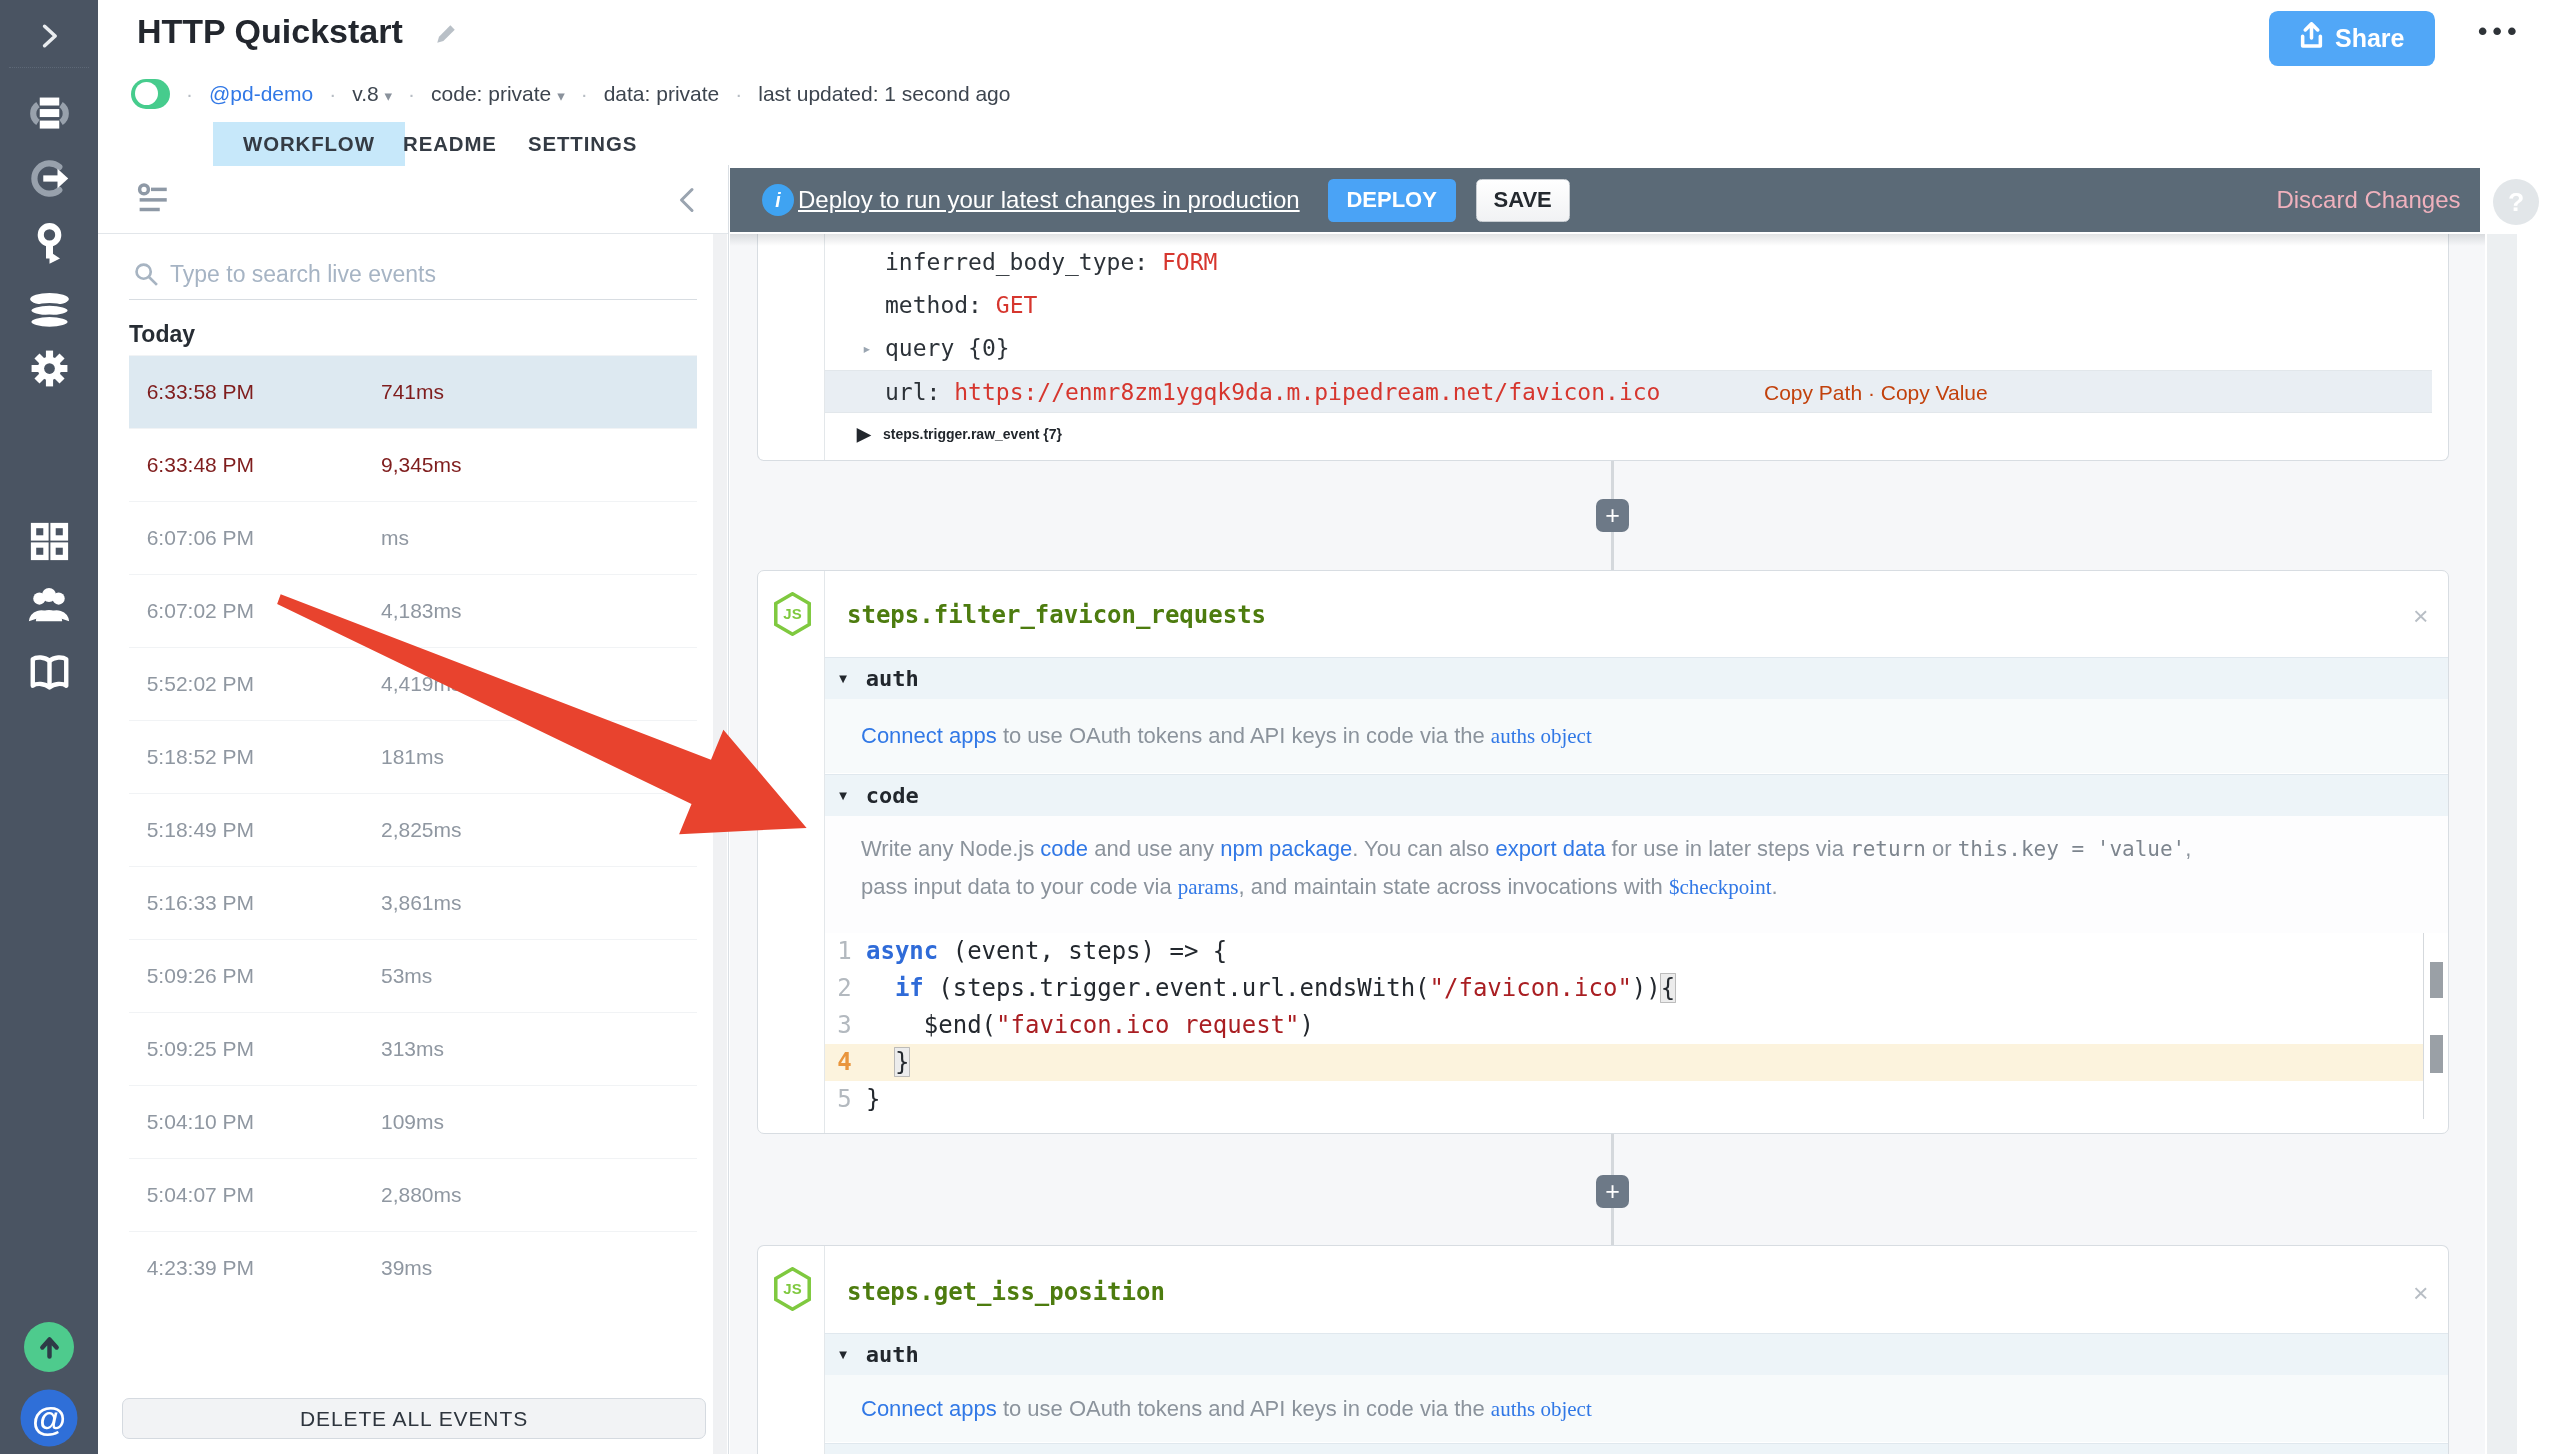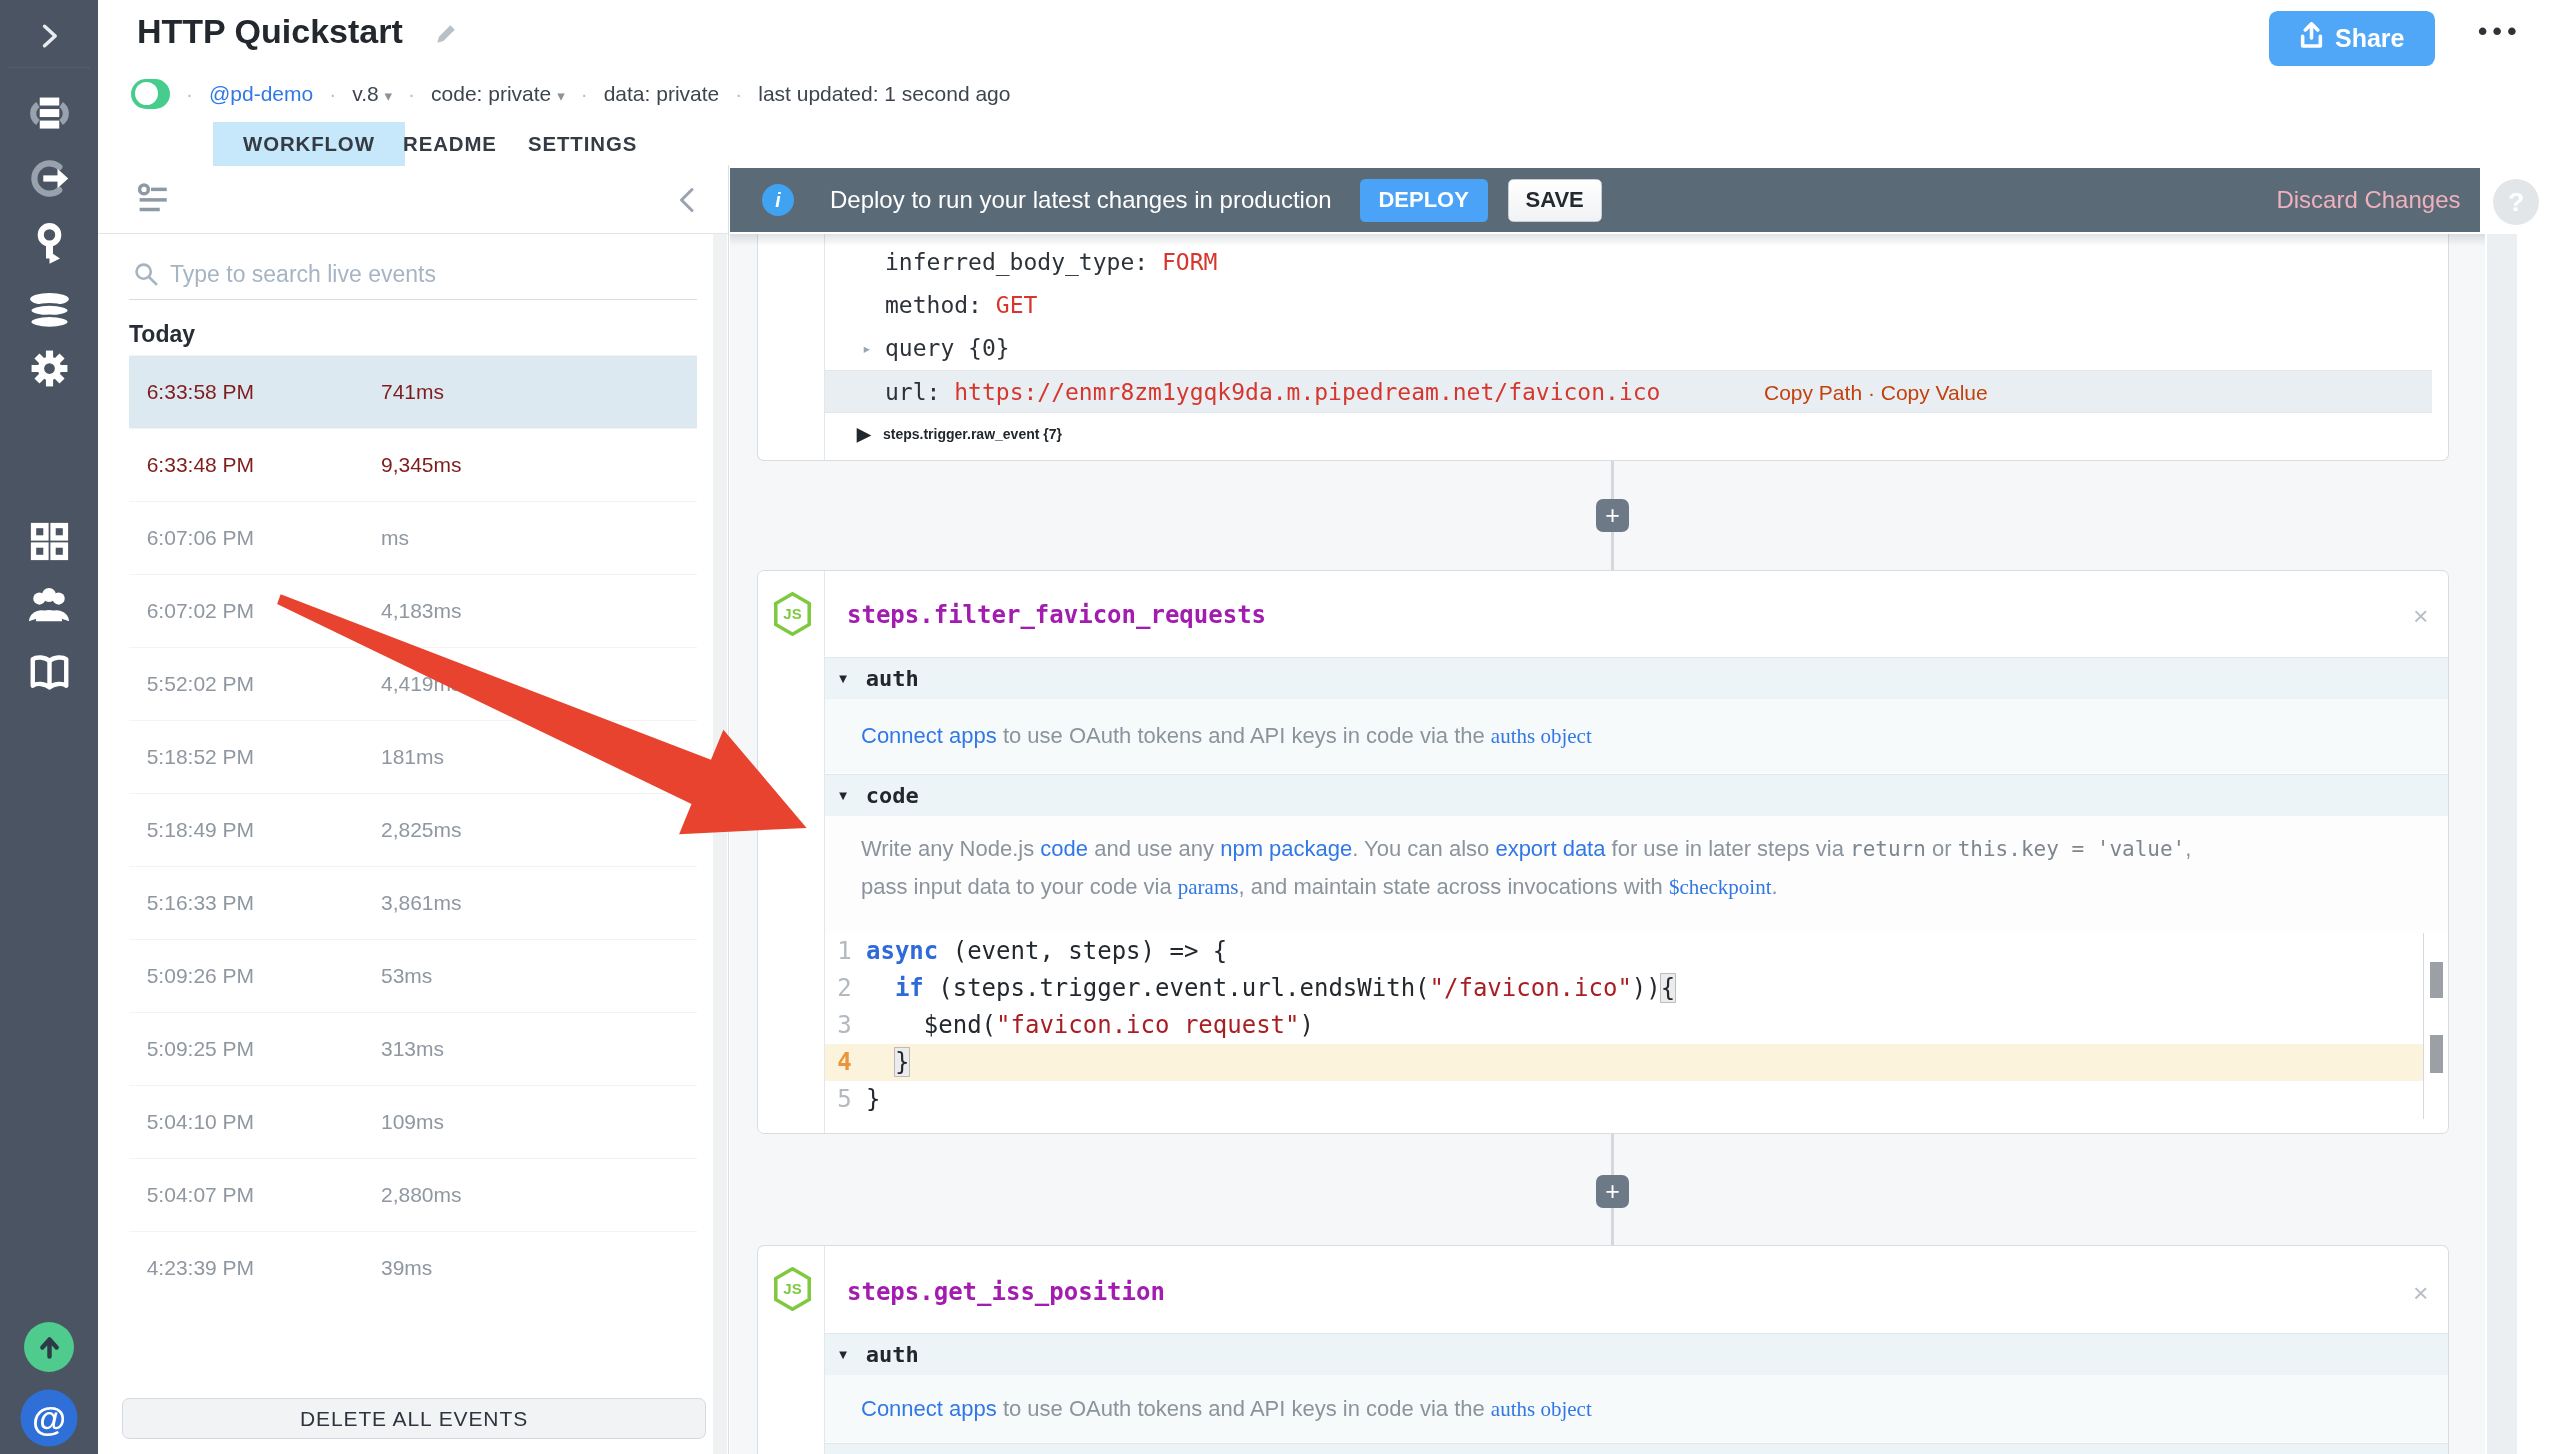--- a/index.html
+++ b/index.html
@@ -68,21 +68,21 @@
 
   
   #canvas { left:730px; top:234px; width:1755px; height:1220px; background:#f6f7f9; z-index:1; }
   #canvas-shadow { left:730px; top:234px; width:1755px; height:12.4px; z-index:5;
     background:linear-gradient(rgba(40,50,60,.14), rgba(40,50,60,0)); pointer-events:none; }
   #deploy-bar { left:730px; top:168px; width:1750px; height:64px; background:#5b6a77; z-index:5;
     display:flex; align-items:center; color:#fff; font-size:24px; }
   #info-badge { width:32px; height:32px; border-radius:50%; background:#3fa3f2; color:#fff; font-size:19.5px;
     font-weight:bold; font-style:italic; display:flex; align-items:center; justify-content:center;
     margin-left:32px; }
-  #deploy-msg { margin-left:36px; }
+  #deploy-msg { margin-left:4px;text-decoration:underline; }
   #deploy-btn { margin-left:28px; width:128px; height:43px; background:#4aa3f6; border-radius:5.3px;
     color:#fff; font-weight:bold; font-size:22px; display:flex; align-items:center; justify-content:center; }
   #save-btn { margin-left:20px; width:94px; height:43px; background:linear-gradient(#ffffff,#f1f2f4);
     border:0.9px solid #c8cdd2; border-radius:5.3px; color:#24292f; font-weight:bold; font-size:22px;
     display:flex; align-items:center; justify-content:center; }
   #discard-btn { position:absolute; right:19.5px; top:0; height:64px; display:flex; align-items:center;
     color:#f0b1bd; font-size:24px; }
   #help-circle { left:2493px; top:179px; width:46px; height:46px; border-radius:50%; background:#e2e6e9;
     color:#fff; font-size:26.6px; font-weight:bold; display:flex; align-items:center; justify-content:center; z-index:5; }
   #right-scroll-strip { left:2487px; top:234px; width:30px; height:1220px; background:#eceff1; z-index:1; }
@@ -91,21 +91,21 @@
   .connector { position:absolute; width:2.7px; background:#d4d8dc; left:1611px; z-index:2; }
   .plus-btn { position:absolute; left:1596px; width:33px; height:33px; background:#6d7987; border-radius:7px;
     color:#fff; font-size:25px; display:flex; align-items:center; justify-content:center; z-index:3; }
 
   
   .card { position:absolute; left:757px; width:1692px; background:#fff; border:0.9px solid #d8dde2; z-index:2; }
   .gutter-divider { position:absolute; left:66px; top:0; bottom:0; border-left:0.9px solid #e3e7ea; }
   .js-badge { position:absolute; left:14px; top:21px; }
   .js-badge text { font:bold 17px "Liberation Sans",sans-serif; fill:#7fc93f; }
   .card-title { position:absolute; left:89px; font-family:"DejaVu Sans Mono",monospace; font-weight:bold;
-    font-size:24px; color:#a21caf; }
+    font-size:24px; color:#4d7c0f; }
   .card-close { position:absolute; right:19.5px; font-size:26.6px; color:#b8bec5; line-height:1; }
   .sec-bar { position:absolute; left:67px; right:0; height:43px; background:#edf4f8;
     border-top:0.9px solid #e0e8ee; border-bottom:0.9px solid #e0e8ee; display:flex; align-items:center; }
   .sec-tri { margin-left:11.5px; font-size:13.3px; color:#22272d; }
   .sec-label { margin-left:16px; font-family:"DejaVu Sans Mono",monospace; font-weight:bold; font-size:22px; color:#22272d; }
   .sec-body { position:absolute; left:67px; right:0; background:#f7fafb; display:flex; align-items:center;
     font-size:22px; color:#8b939c; }
   .sec-body .pad { padding-left:36px; }
 
   .sg-link { color:#3178e6; }

